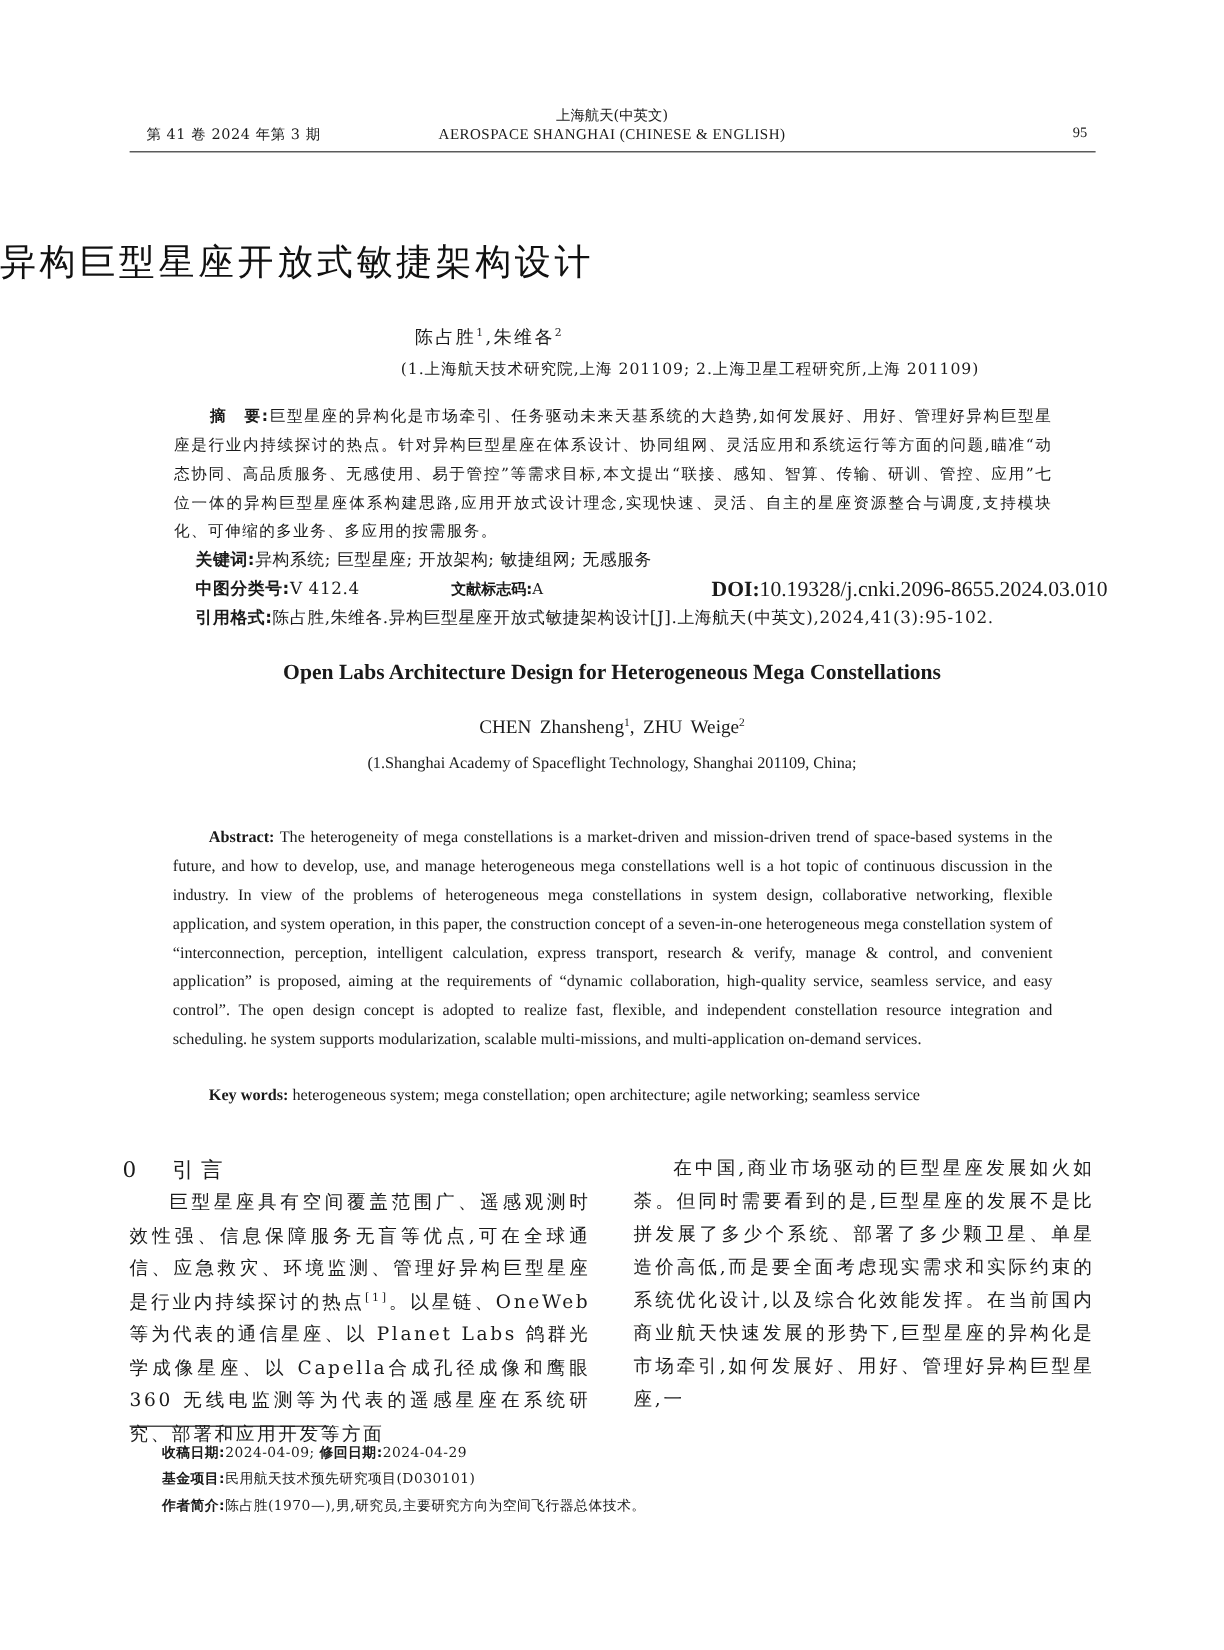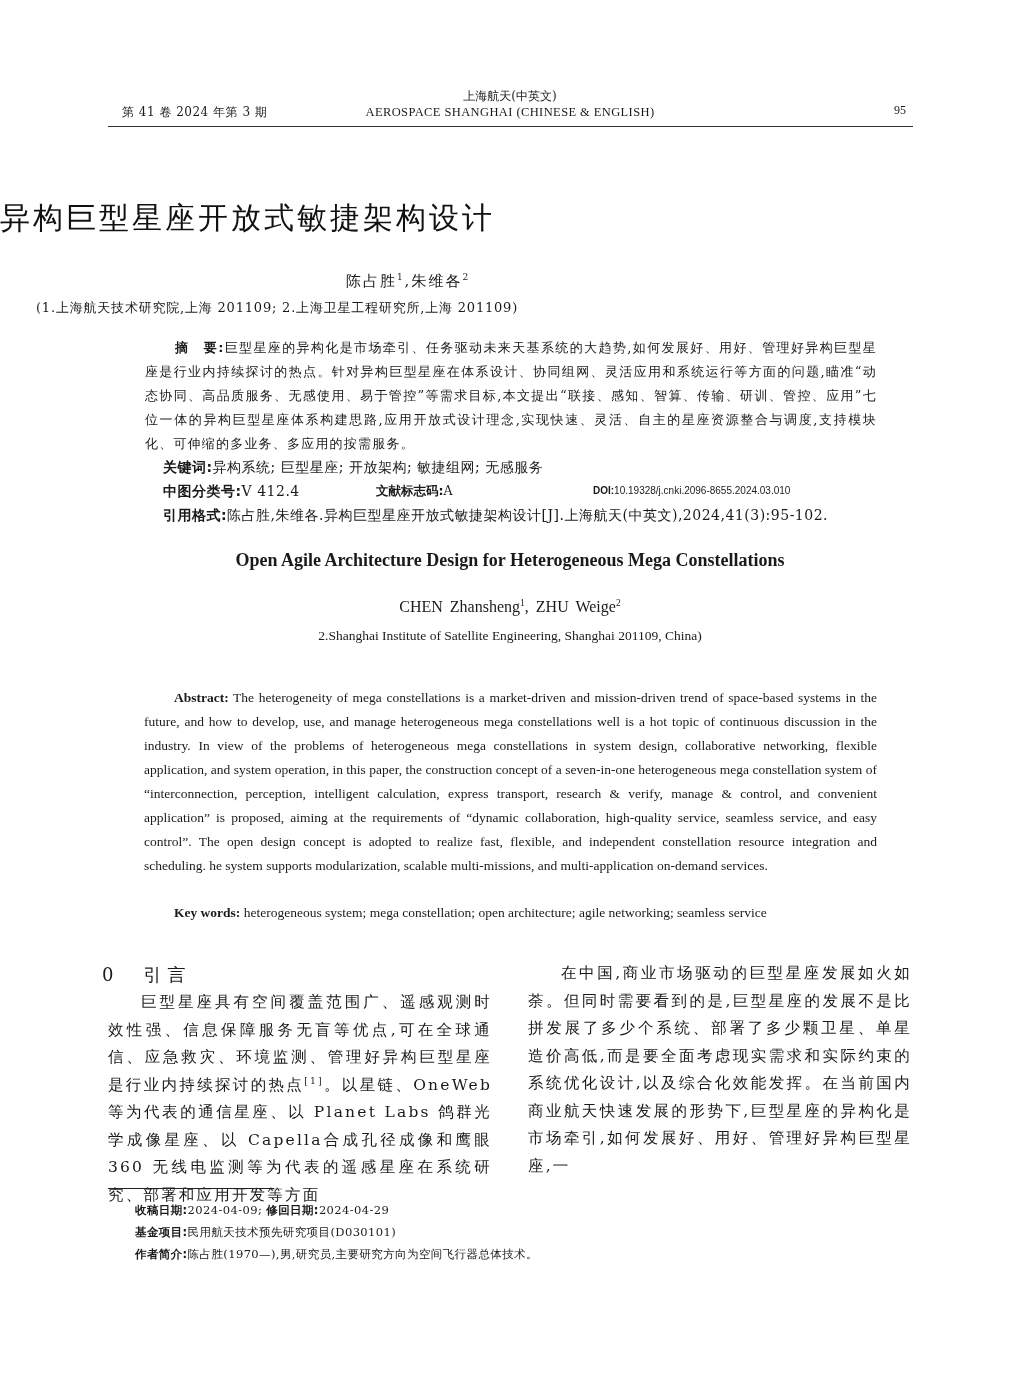--- a/index.html
+++ b/index.html
@@ -11,32 +11,32 @@
   .rh-left { left: 122px; top: 104px; font-size: 12px; letter-spacing: 0.5px; }
   .rh-center { left: 0; width: 1020px; top: 88px; text-align: center; font-size: 12px; line-height: 16px; }
   .rh-center .en { font-family: "Liberation Serif", serif; font-size: 12.5px; letter-spacing: 0.4px; }
   .rh-right { right: 114px; top: 103px; font-size: 12px; font-family: "Liberation Serif", serif; }
   .rh-rule { left: 108px; width: 805px; top: 126px; height: 0; border-top: 1.2px solid #333; }
 
   
   .title-cn { left: 0; width: 1020px; top: 198px; font-family: "DejaVu Sans", sans-serif;
               font-size: 30px; letter-spacing: 3px; font-weight: normal; color: #111; }
   .authors-cn { left: 0; width: 816px; top: 272px; text-align: center; font-size: 15px; letter-spacing: 2px; }
-  .affil-cn { left: 0; width: 816px; top: 299px; text-align: left; font-size: 13px; letter-spacing: 0.8px; padding-left: 36px; }
+  .affil-cn { left: 0; width: 816px; top: 299px; text-align: right; font-size: 13px; letter-spacing: 0.8px; }
   sup { font-size: 60%; vertical-align: super; line-height: 0; }
 
   
   .cn-block { left: 145px; width: 732px; font-size: 13px; line-height: 24px; letter-spacing: 1.2px; text-align: justify; }
   .cn-abs { top: 336px; text-indent: 30px; }
   .lbl { font-family: "DejaVu Sans", sans-serif; font-weight: bold; }
   .meta-row { left: 163px; font-size: 14px; line-height: 18px; letter-spacing: 0.5px; }
   .kw-cn { top: 458px; }
   .clc { top: 482px; }
   .doc-code { left: 376px; top: 482px; font-size: 12.5px; line-height: 18px; }
-  .doi { left: 593px; top: 482px; font-size: 10px; line-height: 18px; font-family: Liberation Sans, sans-serif; }
+  .doi { left: 593px; top: 482px; font-size: 18px; line-height: 18px; font-family: Liberation Serif, serif; }
   .cite { top: 506px; }
 
   
   .title-en { left: 0; width: 1020px; top: 550px; text-align: center; font-family: "Liberation Serif", serif;
               font-weight: bold; font-size: 18px; }
   .authors-en { left: 0; width: 1020px; top: 598px; text-align: center; font-family: "Liberation Serif", serif; font-size: 16px; word-spacing: 3px; }
   .affil-en { left: 0; width: 1020px; top: 624px; text-align: center; font-family: "Liberation Serif", serif; font-size: 13.5px; line-height: 24px; }
   .abs-en { left: 144px; width: 733px; top: 686px; font-family: "Liberation Serif", serif; font-size: 13.5px;
             line-height: 24px; text-align: justify; text-indent: 30px; }
   .abs-en b { font-weight: bold; }
@@ -85,26 +85,26 @@
 <div class="abs doc-code">
   <span class="lbl">文献标志码:</span><span>A</span>
 </div>
 <div class="abs doi">
   <b>DOI:</b><span>10.19328/j.cnki.2096-8655.2024.03.010</span>
 </div>
 <div class="abs meta-row cite">
   <span class="lbl">引用格式:</span><span>陈占胜,朱维各.异构巨型星座开放式敏捷架构设计[J].上海航天(中英文),2024,41(3):95-102.</span>
 </div>
 
-<div class="abs title-en">Open Agile Architecture Design for Heterogeneous Mega Constellations</div>
+<div class="abs title-en">Open Labs Architecture Design for Heterogeneous Mega Constellations</div>
 <div class="abs authors-en">
   <span>CHEN  Zhansheng</span><sup>1</sup><span>, </span><span>ZHU  Weige</span><sup>2</sup>
 </div>
 <div class="abs affil-en">
-  <div>2.Shanghai Institute of Satellite Engineering, Shanghai 201109, China)</div>
+  <div>(1.Shanghai Academy of Spaceflight Technology, Shanghai 201109, China;</div>
 </div>
 <div class="abs abs-en">
   <b>Abstract:</b> <span>The heterogeneity of mega constellations is a market-driven and mission-driven trend of space-based systems in the future, and how to develop, use, and manage heterogeneous mega constellations well is a hot topic of continuous discussion in the industry. In view of the problems of heterogeneous mega constellations in system design, collaborative networking, flexible application, and system operation, in this paper, the construction concept of a seven-in-one heterogeneous mega constellation system of “interconnection, perception, intelligent calculation, express transport, research &amp; verify, manage &amp; control, and convenient application” is proposed, aiming at the requirements of “dynamic collaboration, high-quality service, seamless service, and easy control”. The open design concept is adopted to realize fast, flexible, and independent constellation resource integration and scheduling. he system supports modularization, scalable multi-missions, and multi-application on-demand services.</span>
 </div>
 <div class="abs kw-en">
   <b>Key words:</b> <span>heterogeneous system; mega constellation; open architecture; agile networking; seamless service</span>
 </div>
 
 <div class="abs sec-head">0　引言</div>
 <div class="abs col col-left">

